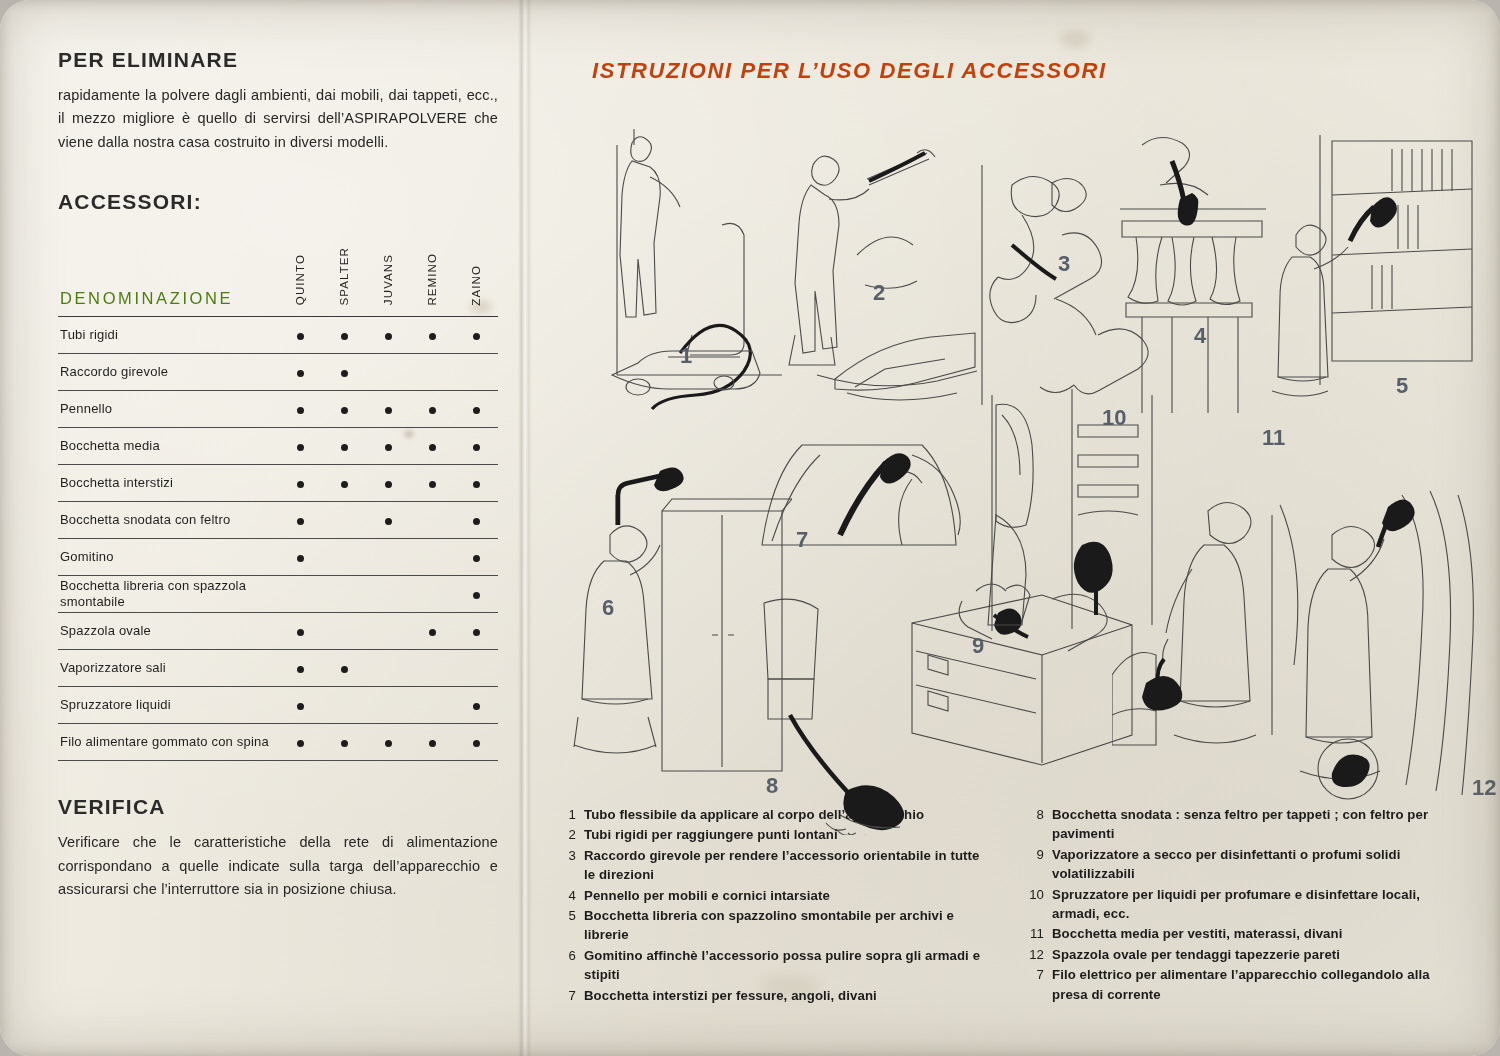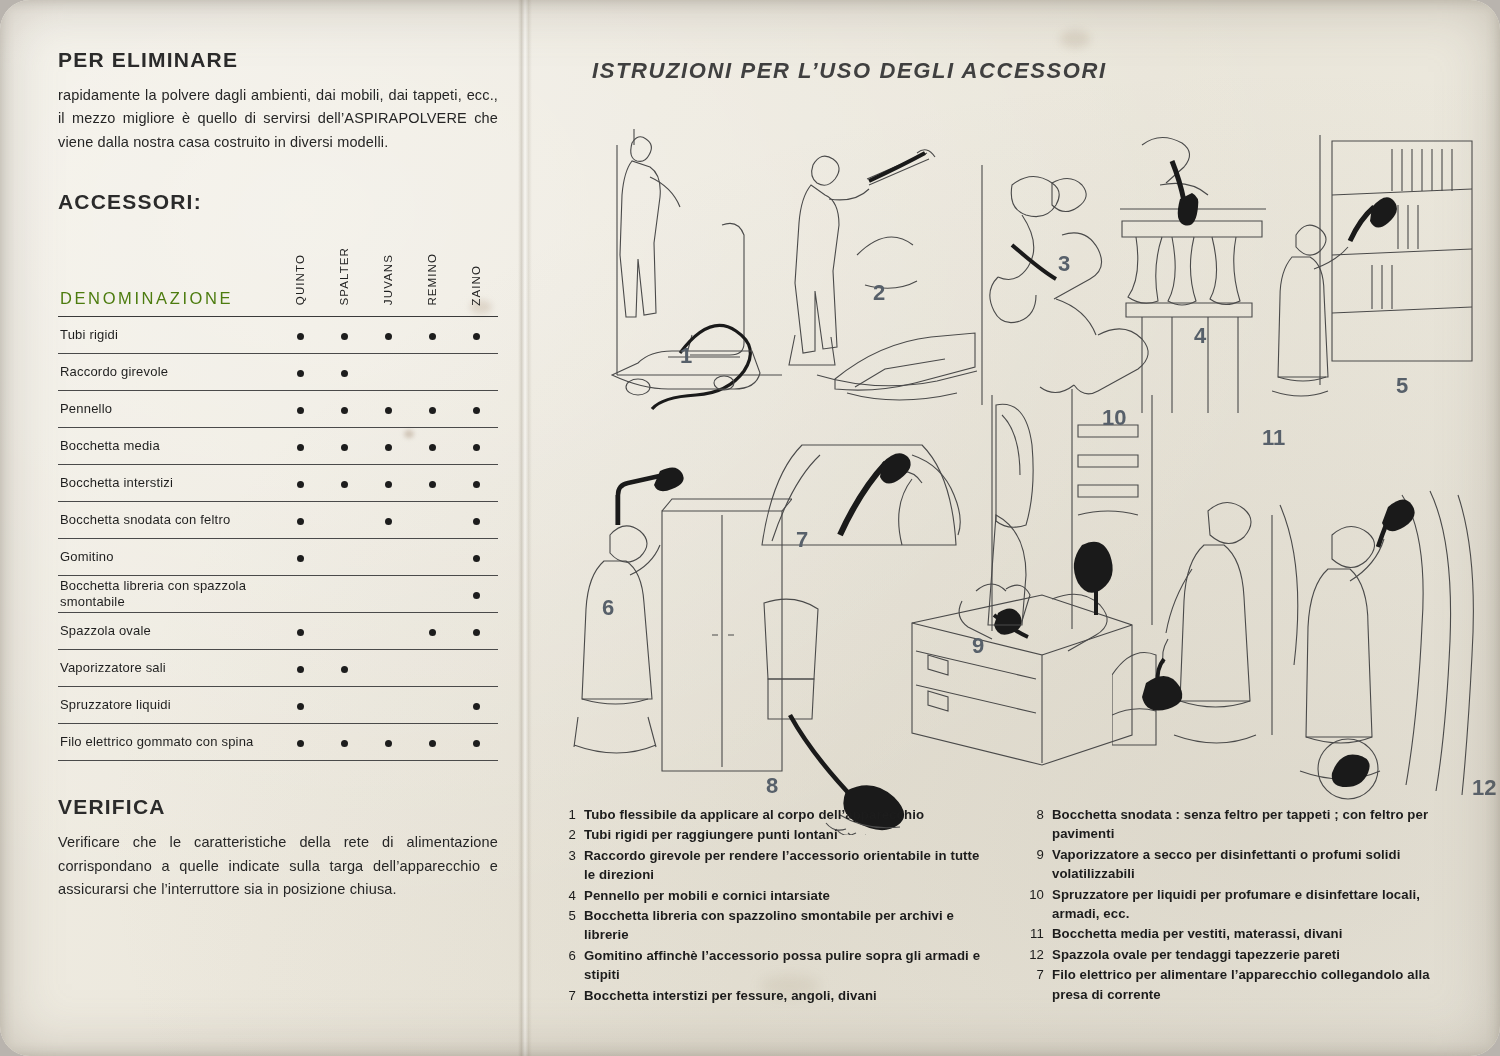--- a/index.html
+++ b/index.html
@@ -142,21 +142,21 @@
     position: absolute;
     left: 552px;
     top: 48px;
     width: 900px;
   }
   #right-title {
     font-size: 22px;
     font-style: italic;
     font-weight: bold;
     letter-spacing: 1.6px;
-    color: #404040;
+    color: #c2410c;
     margin: 10px 0 0 40px;
   }
 
   
   #illustrations {
     position: absolute;
     left: 552px;
     top: 95px;
     width: 920px;
     height: 690px;
@@ -317,21 +317,21 @@
           </tr>
           <tr>
             <td class="row-label">Spruzzatore liquidi</td>
             <td class="dotcell"><span class="dot"></span></td>
             <td class="dotcell"><span class="dot empty"></span></td>
             <td class="dotcell"><span class="dot empty"></span></td>
             <td class="dotcell"><span class="dot empty"></span></td>
             <td class="dotcell"><span class="dot"></span></td>
           </tr>
           <tr>
-            <td class="row-label">Filo elettrico gommato con spina</td>
+            <td class="row-label">Filo alimentare gommato con spina</td>
             <td class="dotcell"><span class="dot"></span></td>
             <td class="dotcell"><span class="dot"></span></td>
             <td class="dotcell"><span class="dot"></span></td>
             <td class="dotcell"><span class="dot"></span></td>
             <td class="dotcell"><span class="dot"></span></td>
           </tr>
         </tbody>
     </table>
 
     <h1 class="section-title" id="verifica-title">VERIFICA</h1>

